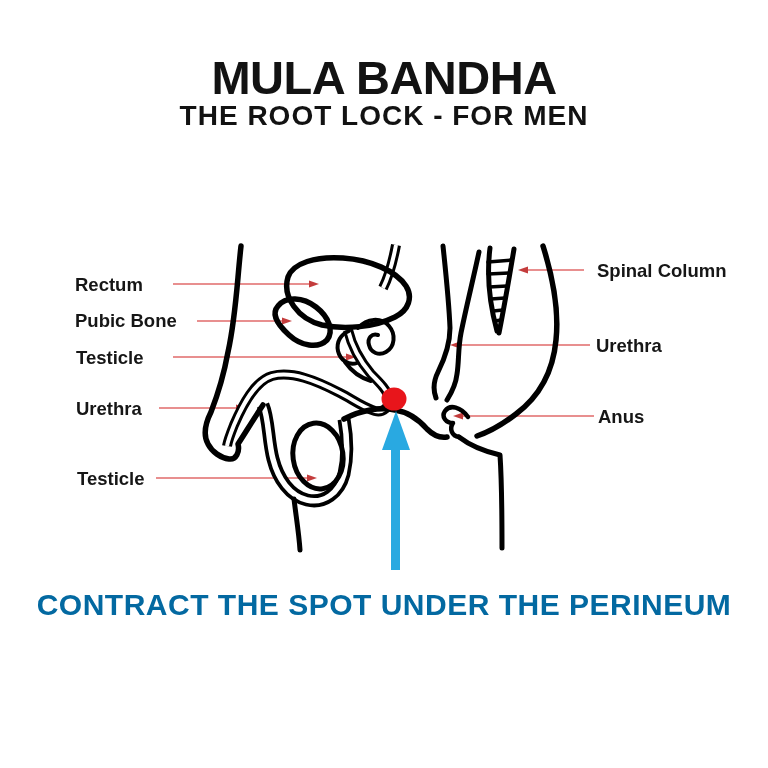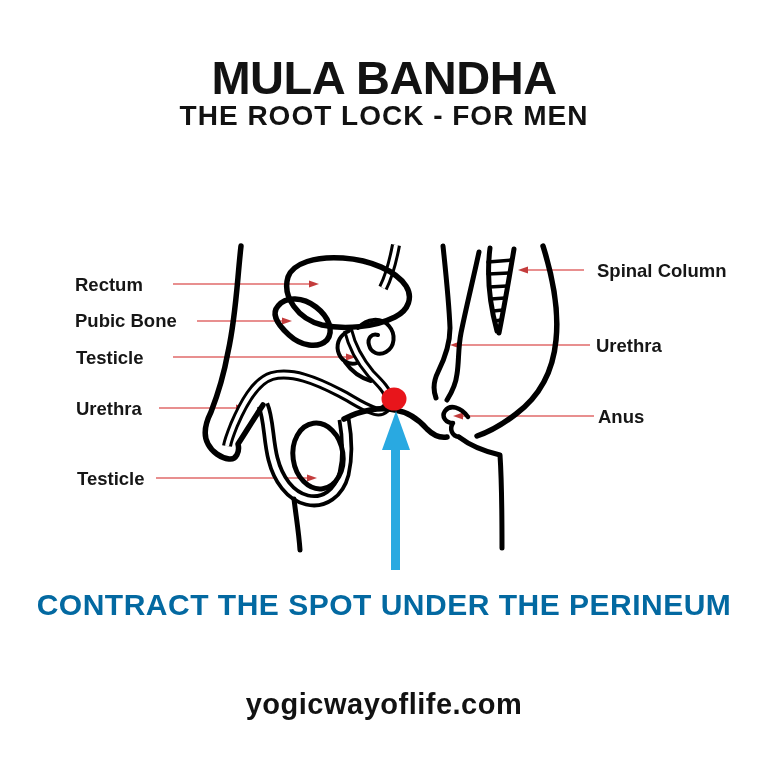--- a/index.html
+++ b/index.html
@@ -110,14 +110,13 @@
   <div class="lbl" style="left:75px;top:276px">Rectum</div>
   <div class="lbl" style="left:75px;top:312px">Pubic Bone</div>
   <div class="lbl" style="left:76px;top:349px">Testicle</div>
   <div class="lbl" style="left:76px;top:400px">Urethra</div>
   <div class="lbl" style="left:77px;top:470px">Testicle</div>
   <div class="lbl" style="left:597px;top:262px">Spinal Column</div>
   <div class="lbl" style="left:596px;top:337px">Urethra</div>
   <div class="lbl" style="left:598px;top:408px">Anus</div>
 
   <div class="center-text instruction">CONTRACT THE SPOT UNDER THE PERINEUM</div>
-  <div class="center-text website">yogicwayoflife.com</div>
 </div>
 
 </body></html>

